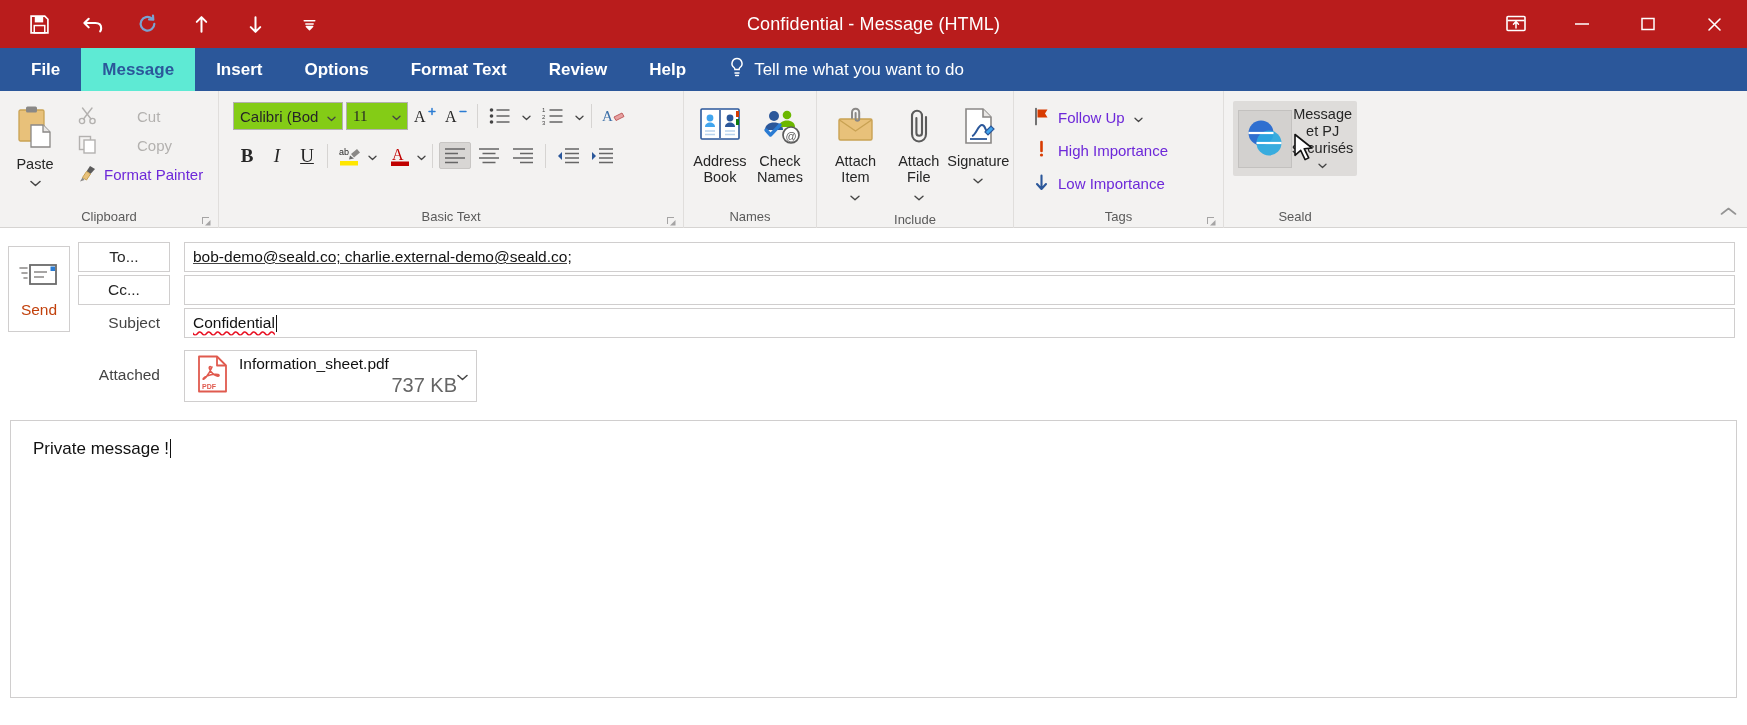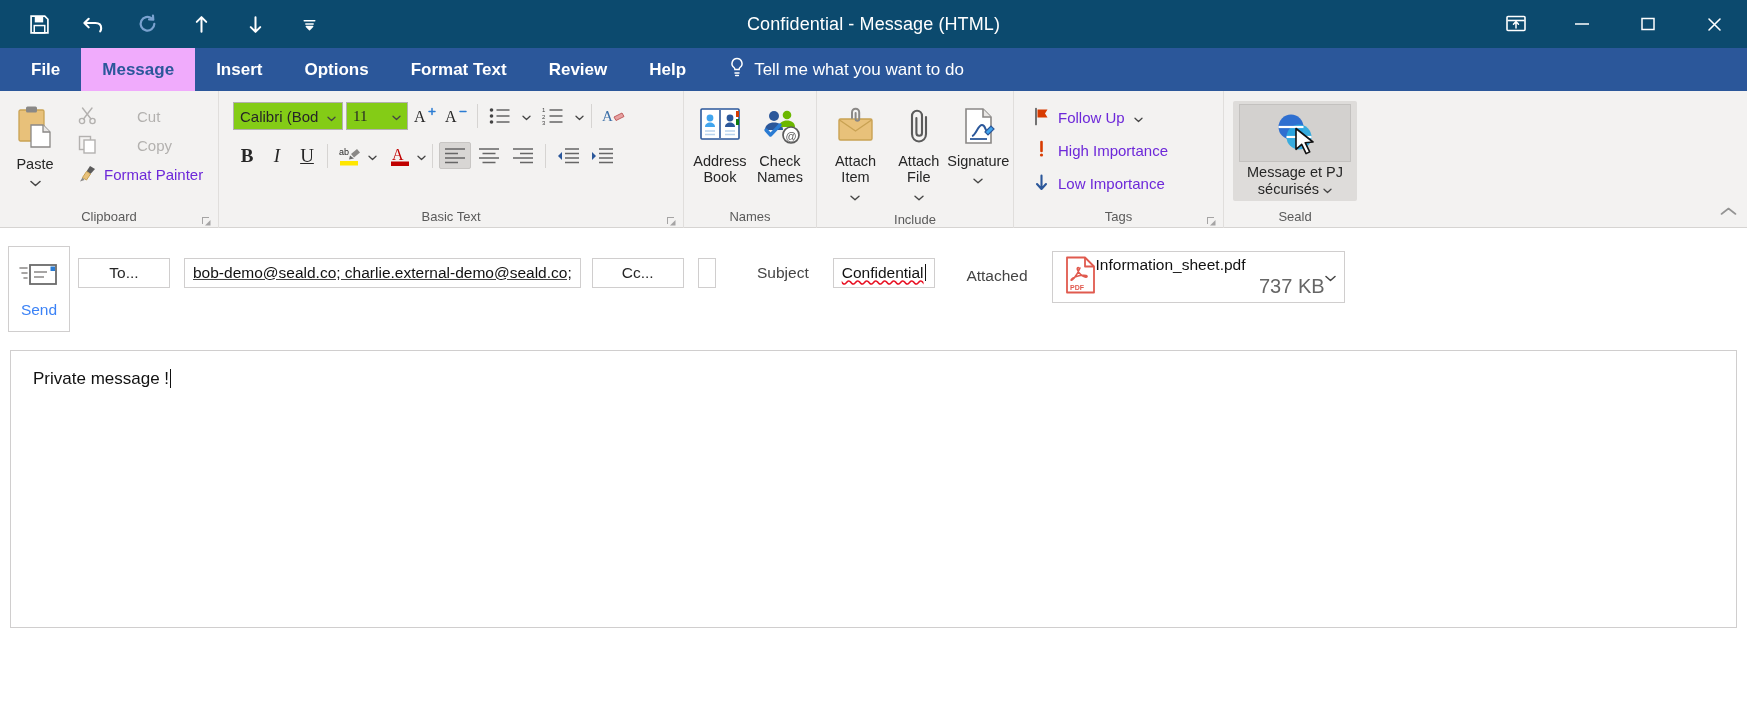--- a/index.html
+++ b/index.html
@@ -5,21 +5,21 @@
   * { box-sizing: border-box; margin: 0; padding: 0; }
   body {
     width: 1747px; height: 725px;
     font-family: "Liberation Sans", sans-serif;
     background: #ffffff;
     overflow: hidden;
   }
 
   
   .titlebar {
-    height: 48px; background: #0c4a6e;
+    height: 48px; background: #b91c1c;
     display: flex; align-items: center; position: relative;
   }
   .qat { display: flex; align-items: center; padding-left: 24px; gap: 24px; }
   .qat-btn {
     width: 30px; height: 30px; display: flex;
     align-items: center; justify-content: center;
     cursor: pointer;
   }
   .qat-btn svg { display: block; }
   .title-text {
@@ -39,21 +39,21 @@
   
   .tabbar {
     height: 43px; background: #2b579a;
     display: flex; align-items: flex-end; padding-left: 10px;
   }
   .tab {
     height: 43px; padding: 0 21px; color: #ffffff; font-size: 17px;
     display: flex; align-items: center; cursor: pointer; white-space: nowrap; font-weight: bold;
   }
   .tab.active {
-    background: #f0abfc; color: #2b579a;
+    background: #5eead4; color: #2b579a;
   }
   .tellme {
     display: flex; align-items: center; gap: 9px;
     color: #ffffff; font-size: 17px; padding: 0 16px 0 22px;
     height: 43px; cursor: pointer; white-space: nowrap;
   }
 
   
   .ribbon {
     height: 137px; background: #f3f2f1;
@@ -102,21 +102,21 @@
     display: flex; align-items: center; padding: 0 3px 0 6px;
     font-size: 15px; color: #262626; cursor: pointer;
   }
   .combo .val { flex: 1; overflow: hidden; white-space: nowrap; }
   .combo .arr { padding: 0 3px; }
 
   .sep-v { width: 1px; height: 24px; background: #d6d4d2; margin: 0 4px; }
 
   
   .seald-btn {
-    display: flex; flex-direction: column; align-items: center;
+    display: flex; flex-direction: row; align-items: center;
     width: 124px; padding: 2px 4px; cursor: pointer;
     background: #dedcda; border: 1px solid transparent; border-radius: 2px;
   }
   .seald-icon-box {
     width: 112px; height: 58px; background: #d3d1cf;
     border: 1px solid #c3c1bf; display: flex; align-items: center;
     justify-content: center; position: relative;
   }
   .seald-lbl { font-size: 14.5px; color: #262626; text-align: center; line-height: 1.16; margin-top: 2px; }
 
@@ -128,23 +128,23 @@
   
   .headerarea { padding: 14px 0 0 0; background: #ffffff; }
   .hdr-row { display: flex; align-items: flex-start; }
 
   .send-cell { width: 78px; display: flex; justify-content: center; padding-top: 4px; }
   .send-btn {
     width: 62px; height: 86px; border: 1px solid #d0cece; background: #ffffff;
     display: flex; flex-direction: column; align-items: center;
     justify-content: center; gap: 7px; cursor: pointer;
   }
-  .send-btn .lbl { font-size: 15.5px; color: #3b82f6; }
-
-  .fieldcol { flex: 1; display: flex; flex-direction: row; gap: 11px; padding-right: 12px; }
+  .send-btn .lbl { font-size: 15.5px; color: #c2410c; }
+
+  .fieldcol { flex: 1; display: flex; flex-direction: column; gap: 3px; padding-right: 12px; }
   .fieldrow { display: flex; align-items: center; }
   .fld-btn {
     width: 92px; height: 30px; border: 1px solid #d0cece; background: #ffffff;
     font-size: 15.5px; color: #262626; display: flex; align-items: center;
     justify-content: center; cursor: pointer; margin-right: 14px;
   }
   .fld-lbl {
     width: 92px; height: 30px; font-size: 15.5px; color: #444;
     display: flex; align-items: center; justify-content: flex-end;
     padding-right: 10px; margin-right: 14px;
@@ -162,21 +162,21 @@
   .caret-txt {
     display: inline-block; width: 1px; height: 17px;
     background: #111; vertical-align: -3px; margin-left: 1px;
   }
 
   .attach-row { display: flex; align-items: flex-start; margin-top: 9px; }
   .attach-chip {
     width: 293px; height: 52px; border: 1px solid #d0cece; background: #ffffff;
     display: flex; align-items: center; padding: 0 8px 0 12px; cursor: pointer;
   }
-  .attach-meta { flex: 1; }
+  .attach-meta { flex: 1; margin-left: 11px; }
   .attach-name { font-size: 15.5px; color: #111; line-height: 1.25; }
   .attach-size { font-size: 20px; color: #666; line-height: 1.25; text-align: right; }
 
   
   .bodyarea {
     margin: 18px 10px 0 10px; border: 1px solid #d0cece;
     background: #ffffff; height: 278px; padding: 18px 22px;
     font-size: 17px; color: #111; cursor: text;
   }
 </style>

